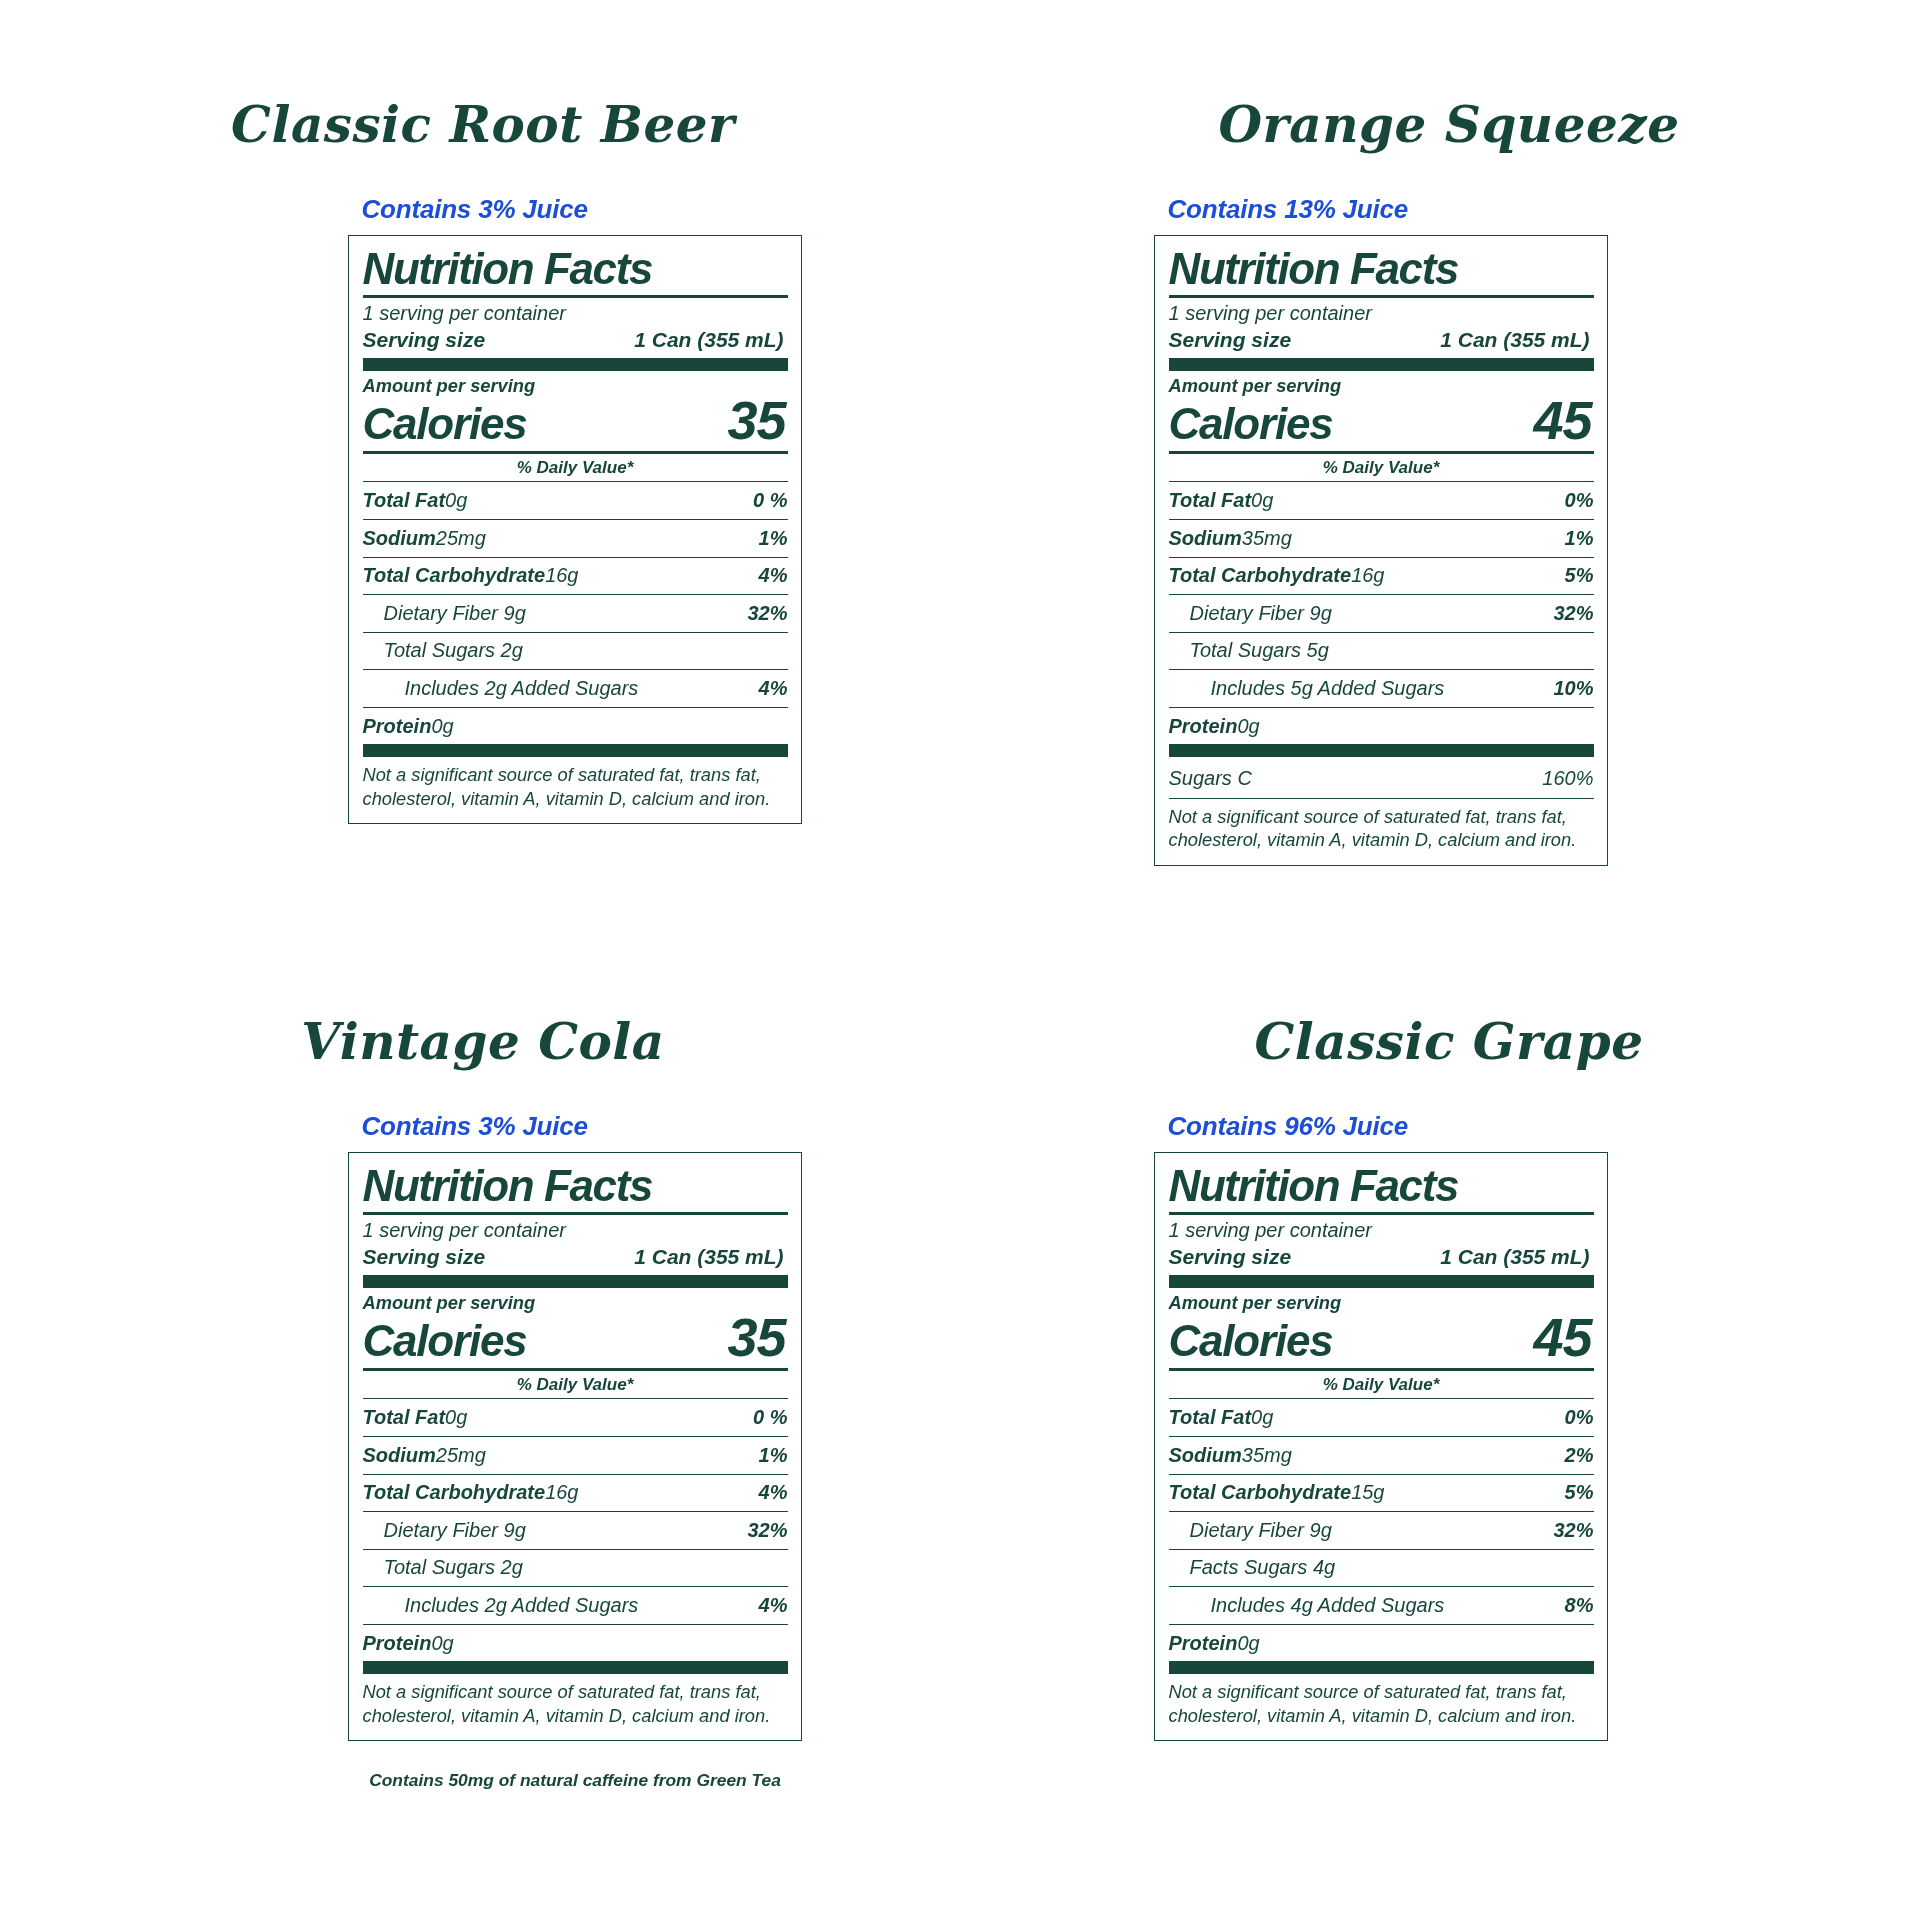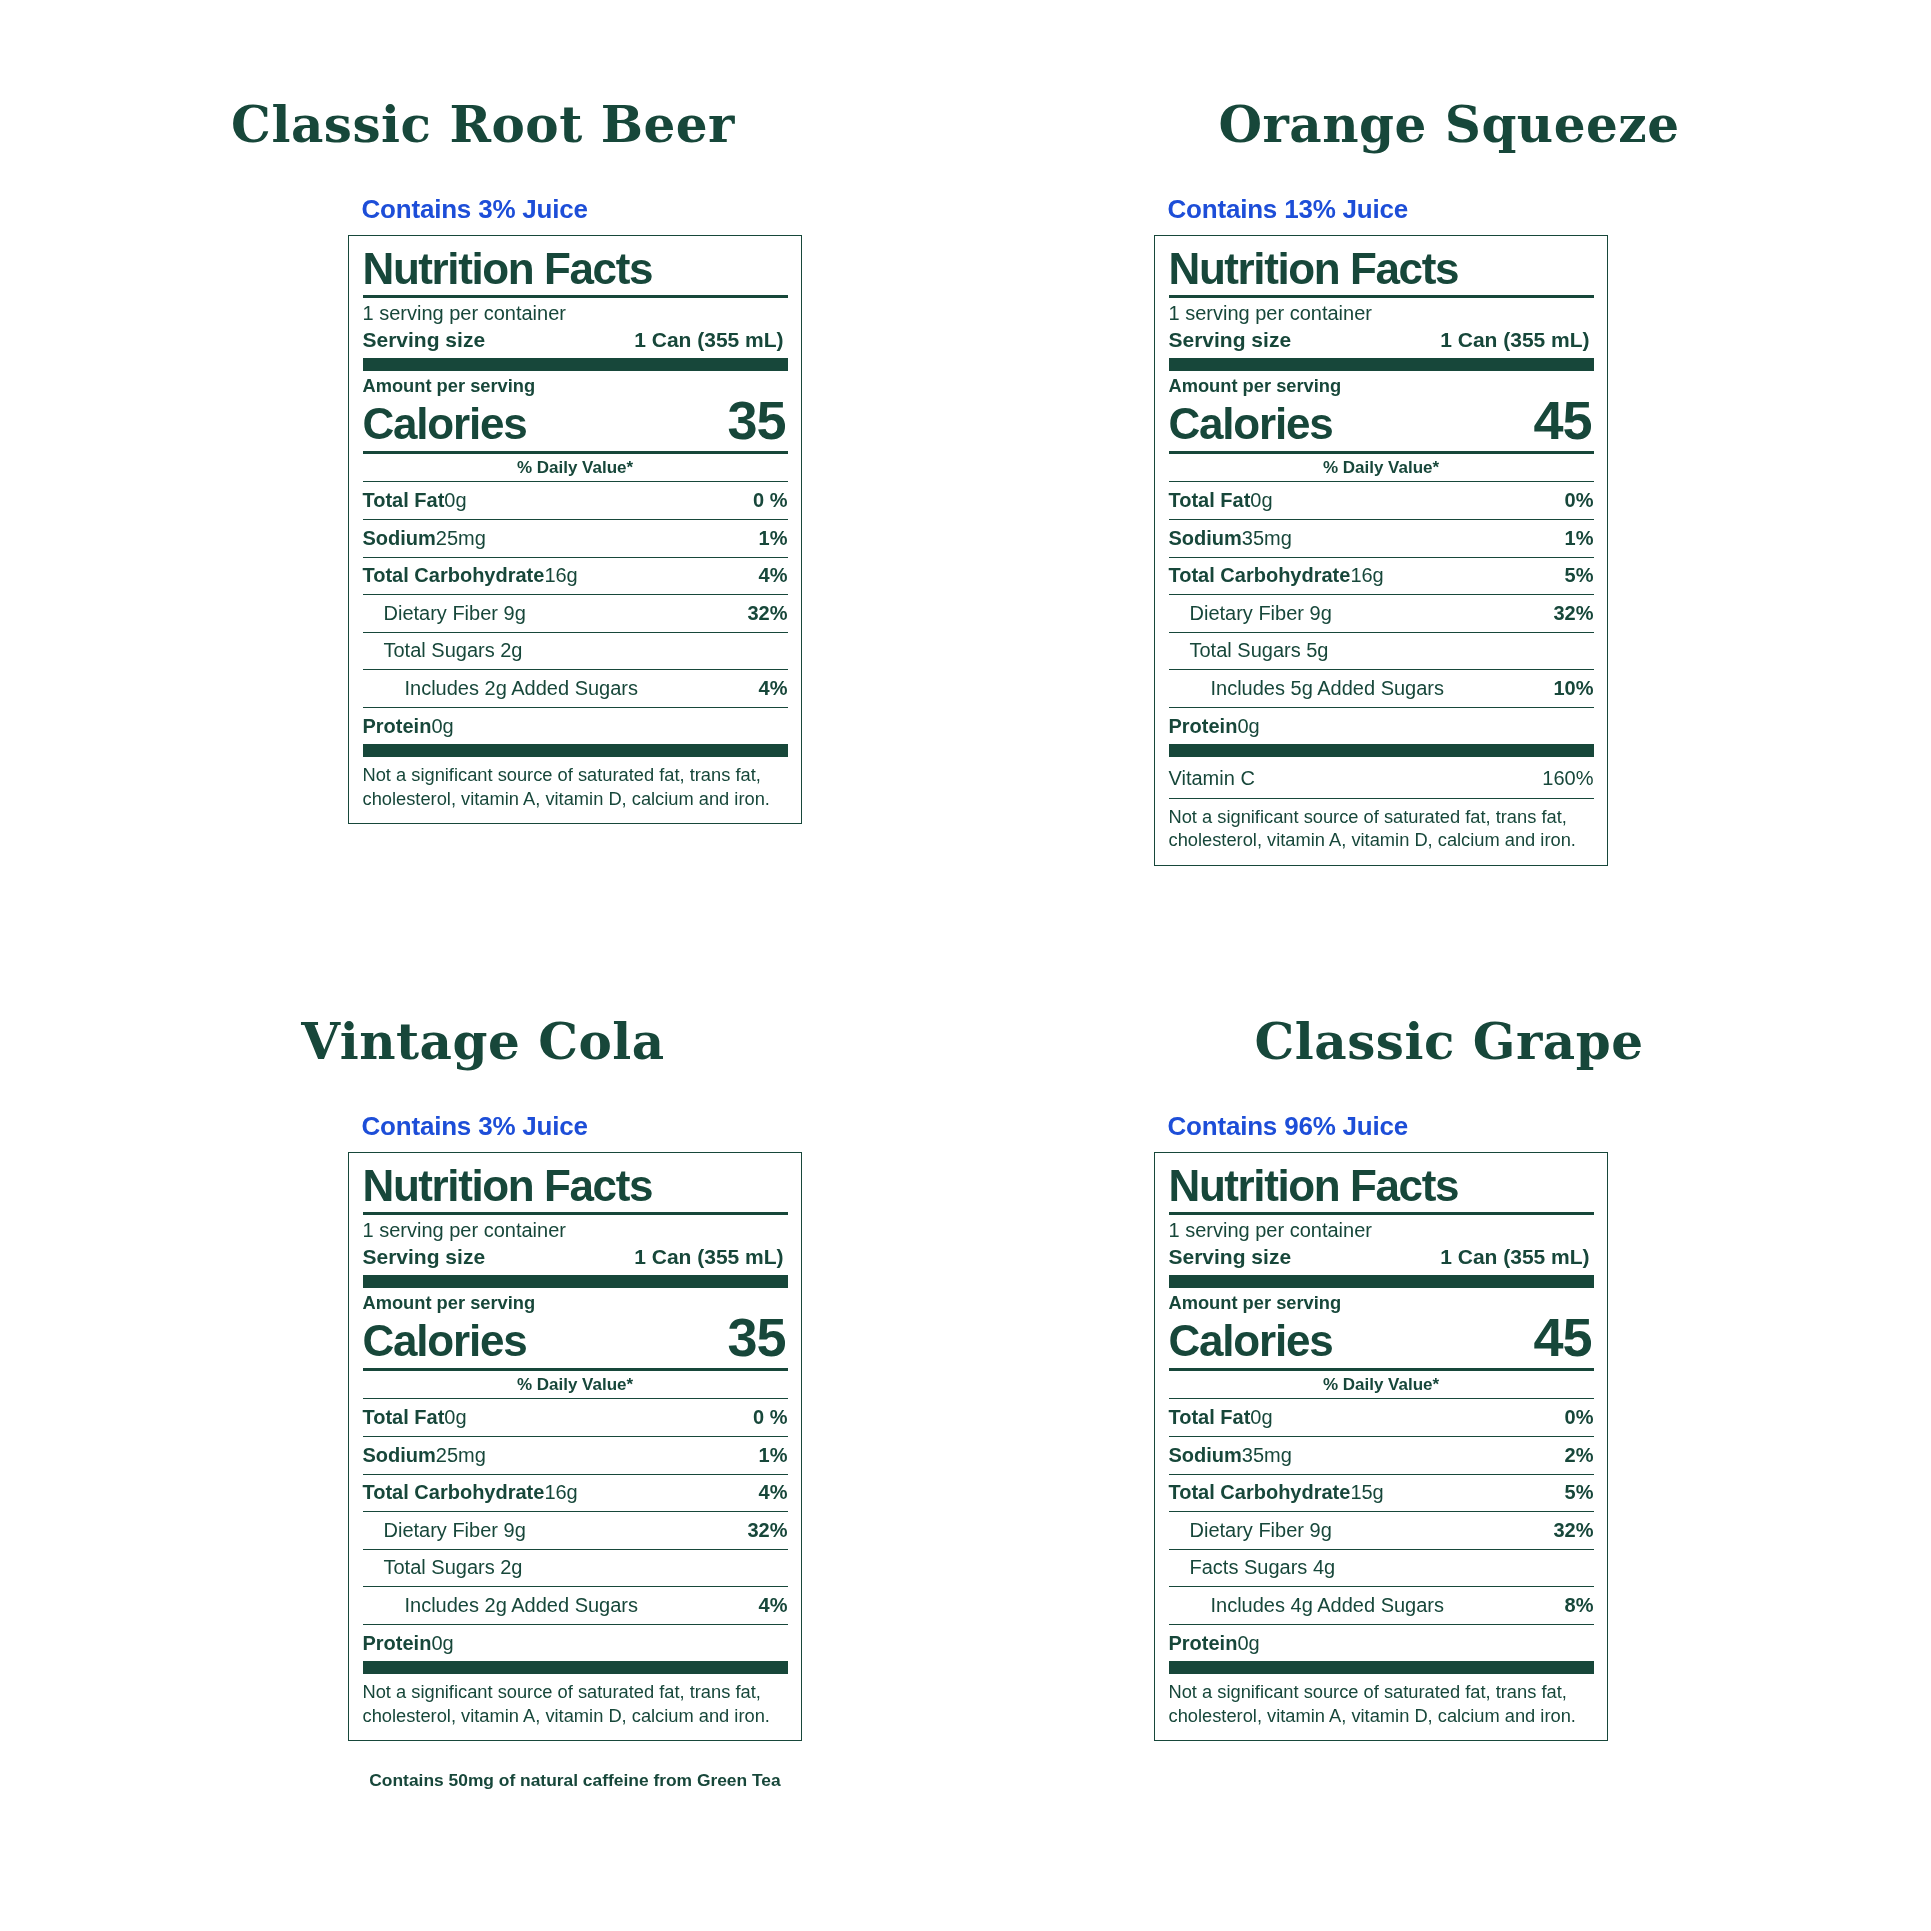--- a/index.html
+++ b/index.html
@@ -23,20 +23,21 @@
   }
   .grid {
     display: grid;
     grid-template-columns: 966px 966px;
     grid-template-rows: 917px 917px;
   }
   .panel {
     position: relative;
     box-sizing: border-box;
     padding: 0;
+    font-style: italic;
   }
   .flavor-title {
     text-align: center;
     font-family: "DejaVu Serif", serif;
     font-weight: bold;
     font-size: 50px;
     letter-spacing: 0.5px;
     color: #17473a;
     margin: 39px 0 0 0;
     line-height: 1.1;
@@ -261,21 +262,21 @@
               <div class="lbl"><span>Includes 5g Added Sugars</span></div>
               <div class="pct">10%</div>
             </div>
             <div class="rule-thin"></div>
             <div class="nrow">
               <div class="lbl"><b>Protein</b><span>0g</span></div>
               <div class="pct"></div>
             </div>
             <div class="rule-thick-bottom"></div>
             <div class="vit-row">
-              <span>Vitamin C</span>
+              <span>Sugars C</span>
               <span>160%</span>
             </div>
             <div class="rule-thin"></div>
             <div class="footnote">Not a significant source of saturated fat, trans fat, cholesterol, vitamin A, vitamin D, calcium and iron.</div>
           </div>
         </div>
       </div>
       <div class="panel">
         <div class="flavor-title">Vintage Cola</div>
         <div class="panel-inner left-shift">

